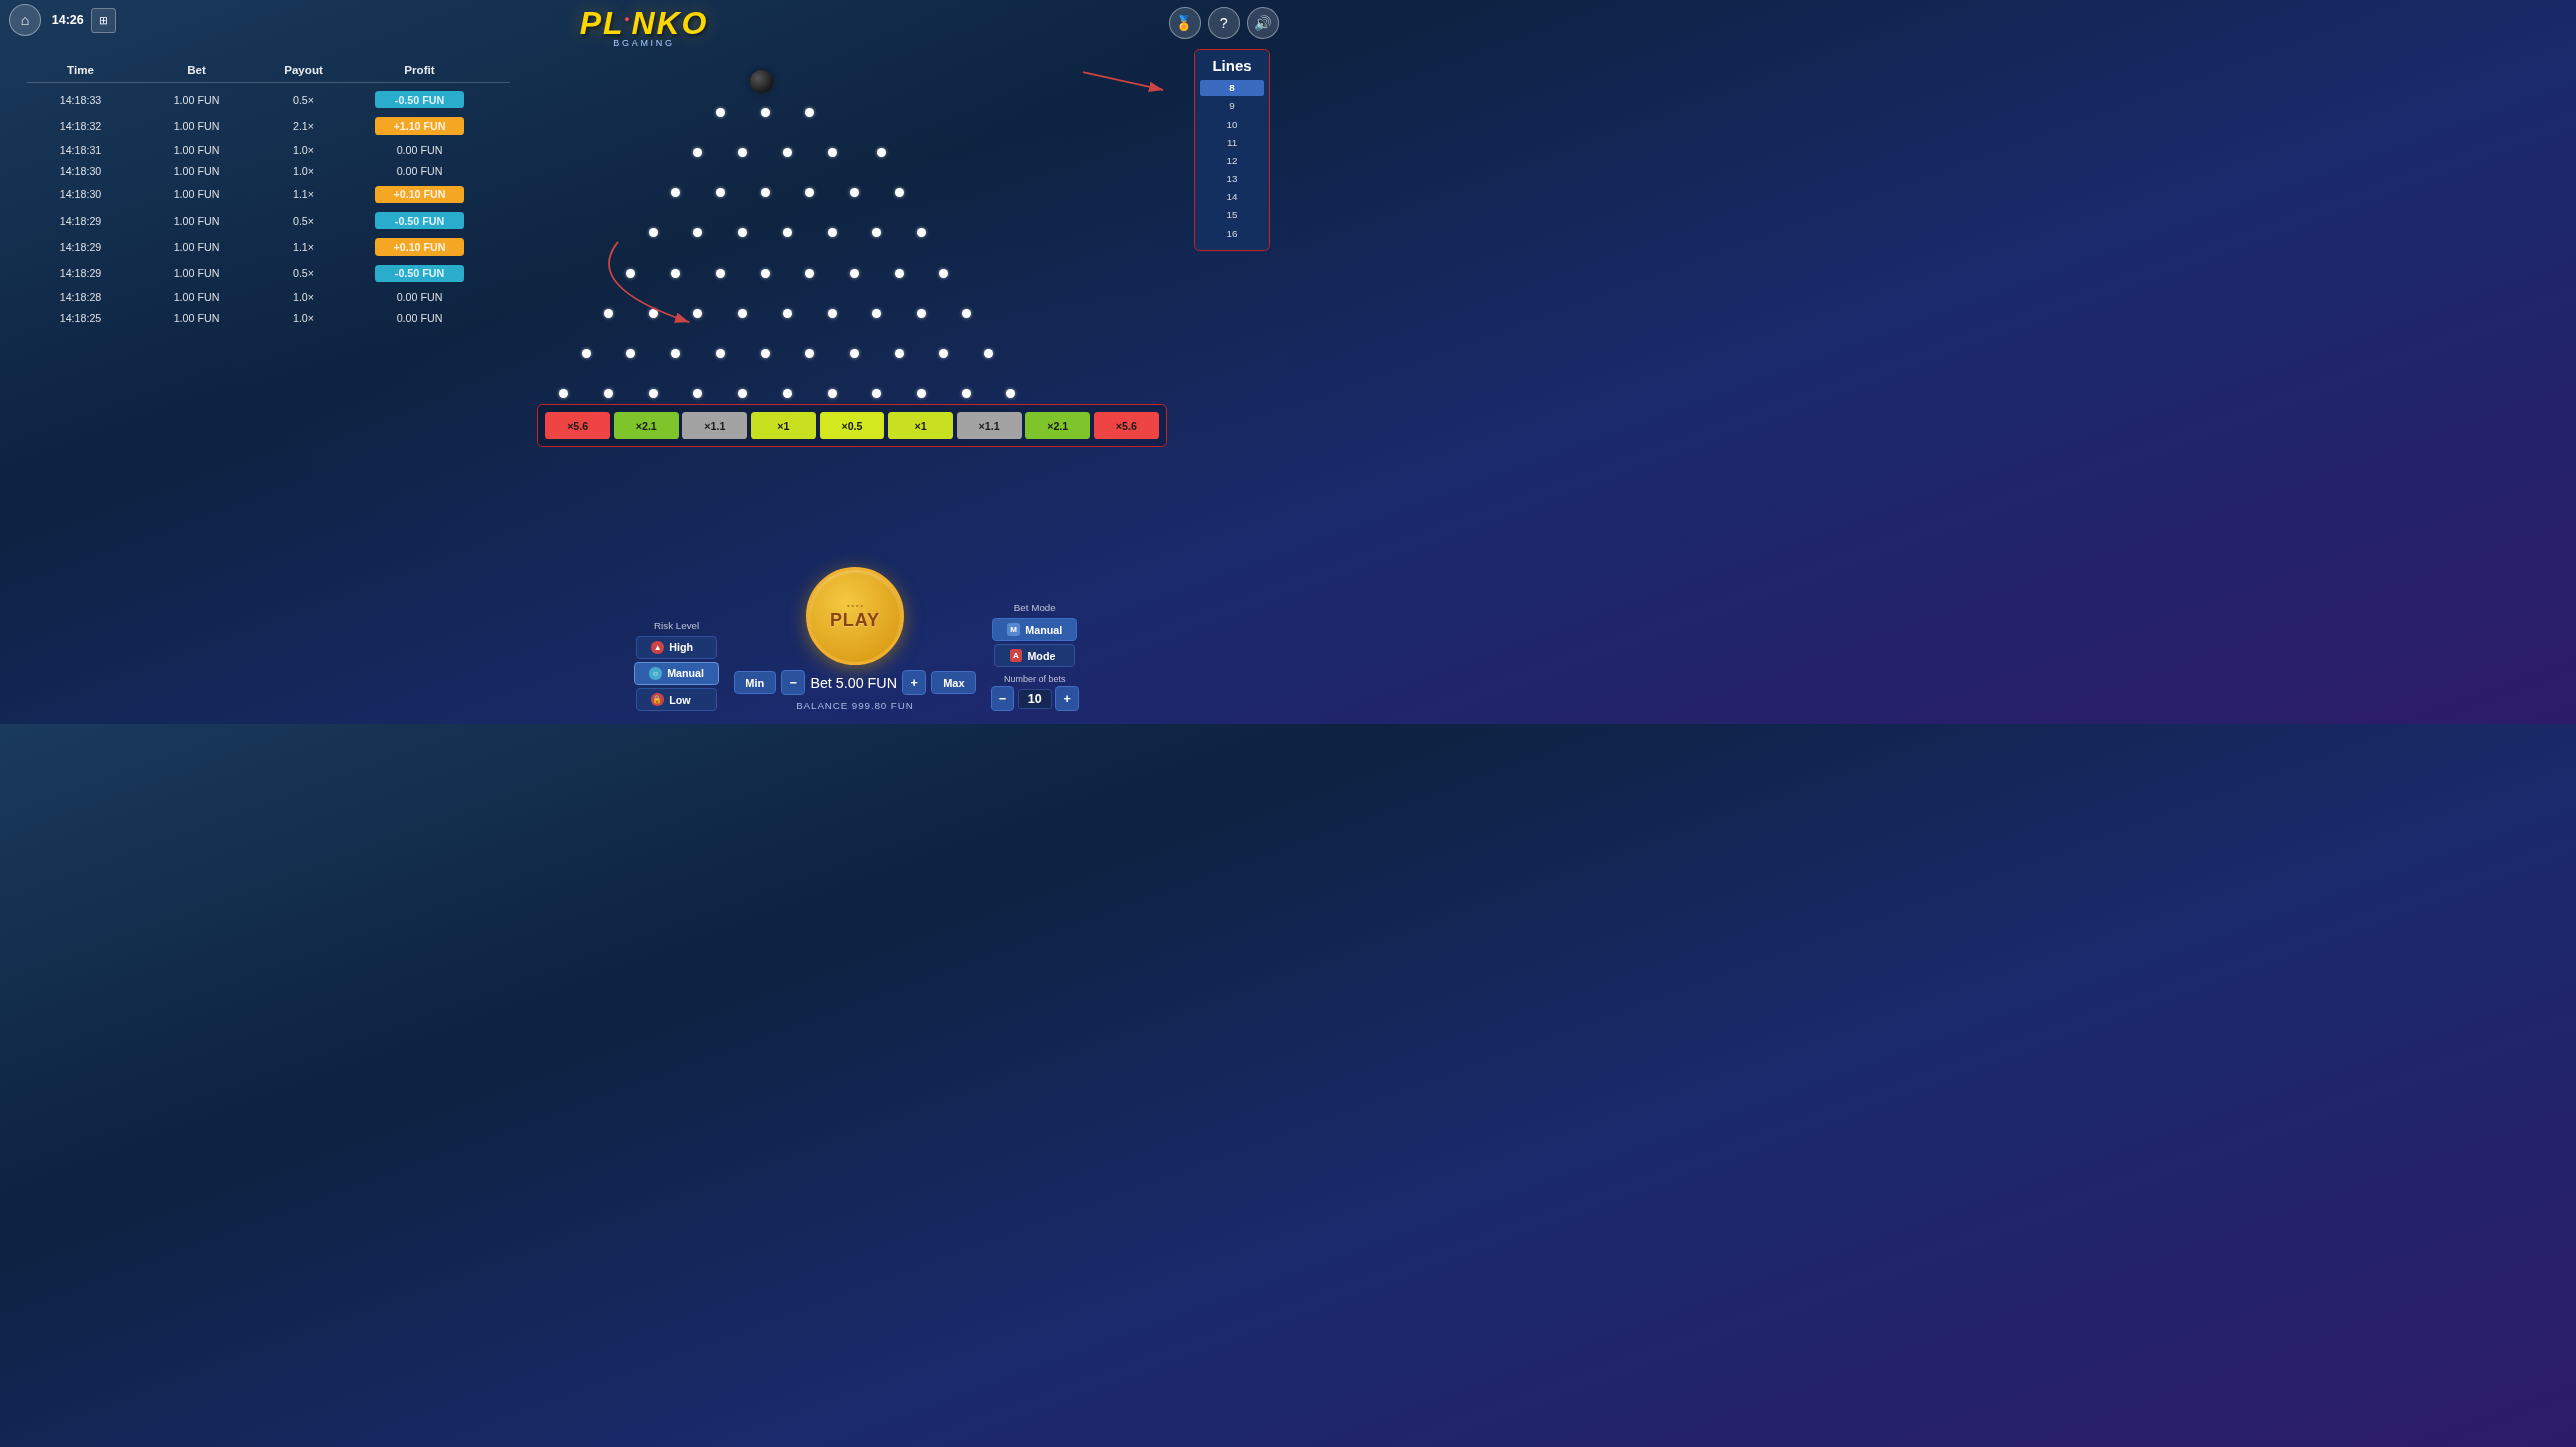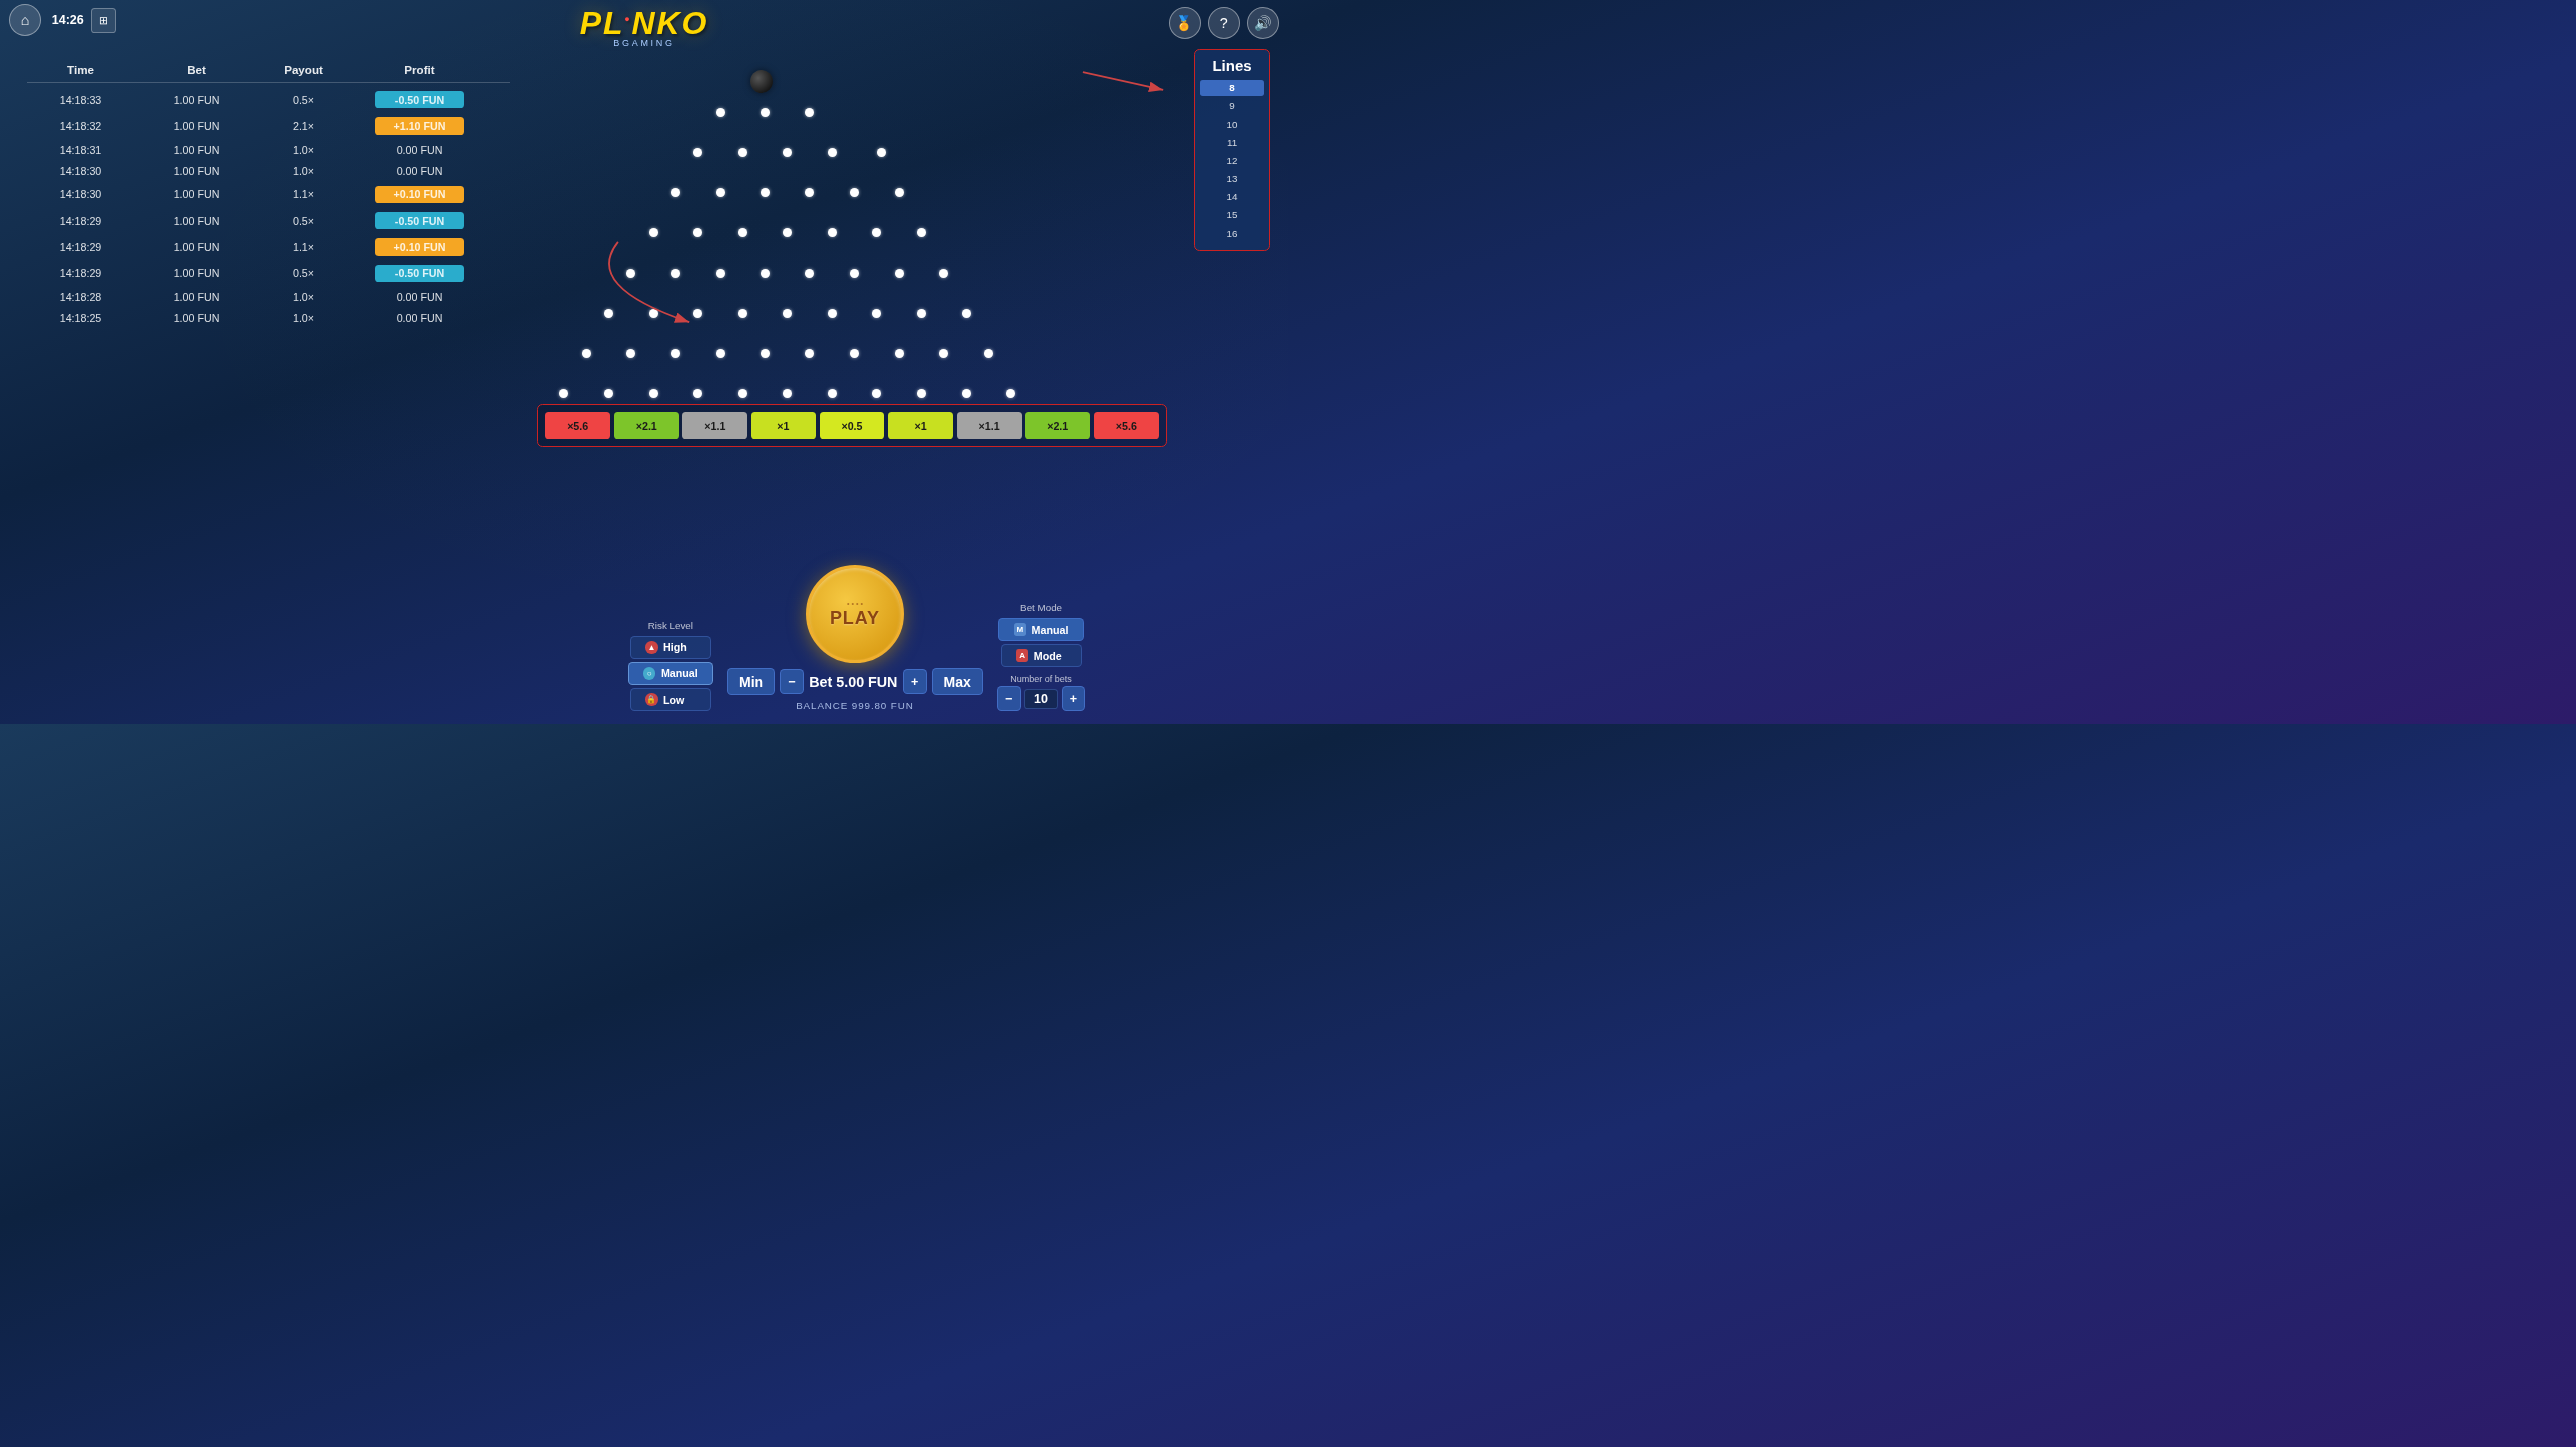--- a/index.html
+++ b/index.html
@@ -293,21 +293,21 @@
       text-shadow: 0 0.9px 1.8px rgba(255,255,255,0.3);
       letter-spacing: 0.9px;
     }
 
     .bet-btn {
       padding: 4.5px 10.7px;
       border-radius: 4.5px;
       background: rgba(50, 100, 180, 0.7);
       border: 0.9px solid rgba(100,150,255,0.4);
       color: white;
-      font-size: 14px;
+      font-size: 11px;
       cursor: pointer;
       font-weight: bold;
     }
 
     .bet-btn-sm {
       padding: 4.5px 7.2px;
       border-radius: 4.5px;
       background: rgba(50, 100, 180, 0.7);
       border: 0.9px solid rgba(100,150,255,0.4);
       color: white;
@@ -590,21 +590,21 @@
     </div>
 
     <div style="display:flex; flex-direction:column; align-items:center; gap:5.4px;">
       <div class="play-btn">
         <div style="font-size:7.2px; color:rgba(139,69,19,0.6);">• • • •</div>
         <div class="play-btn-text">PLAY</div>
       </div>
       <div style="display:flex; align-items:center; gap:5.4px;">
         <div class="bet-btn">Min</div>
         <div class="bet-btn-sm">−</div>
-        <span style="color:white; font-size:14.3px; font-weight:bold; white-space:nowrap;">Bet 5.00 FUN</span>
+        <span style="color:white; font-size:14.3px; font-weight:normal; white-space:nowrap;">Bet 5.00 FUN</span>
         <div class="bet-btn-sm">+</div>
         <div class="bet-btn">Max</div>
       </div>
       <div style="color:rgba(200,220,255,0.8); font-size:9.8px; letter-spacing:0.9px;">BALANCE 999.80 FUN</div>
     </div>
 
     <div style="display:flex; flex-direction:column; align-items:center; gap:2.7px;">
       <div style="color:rgba(255,255,255,0.7); font-size:9.8px; margin-bottom:1.8px;">Bet Mode</div>
       <div class="bet-mode-option selected">
         <span class="mode-icon mode-icon-m">M</span>

